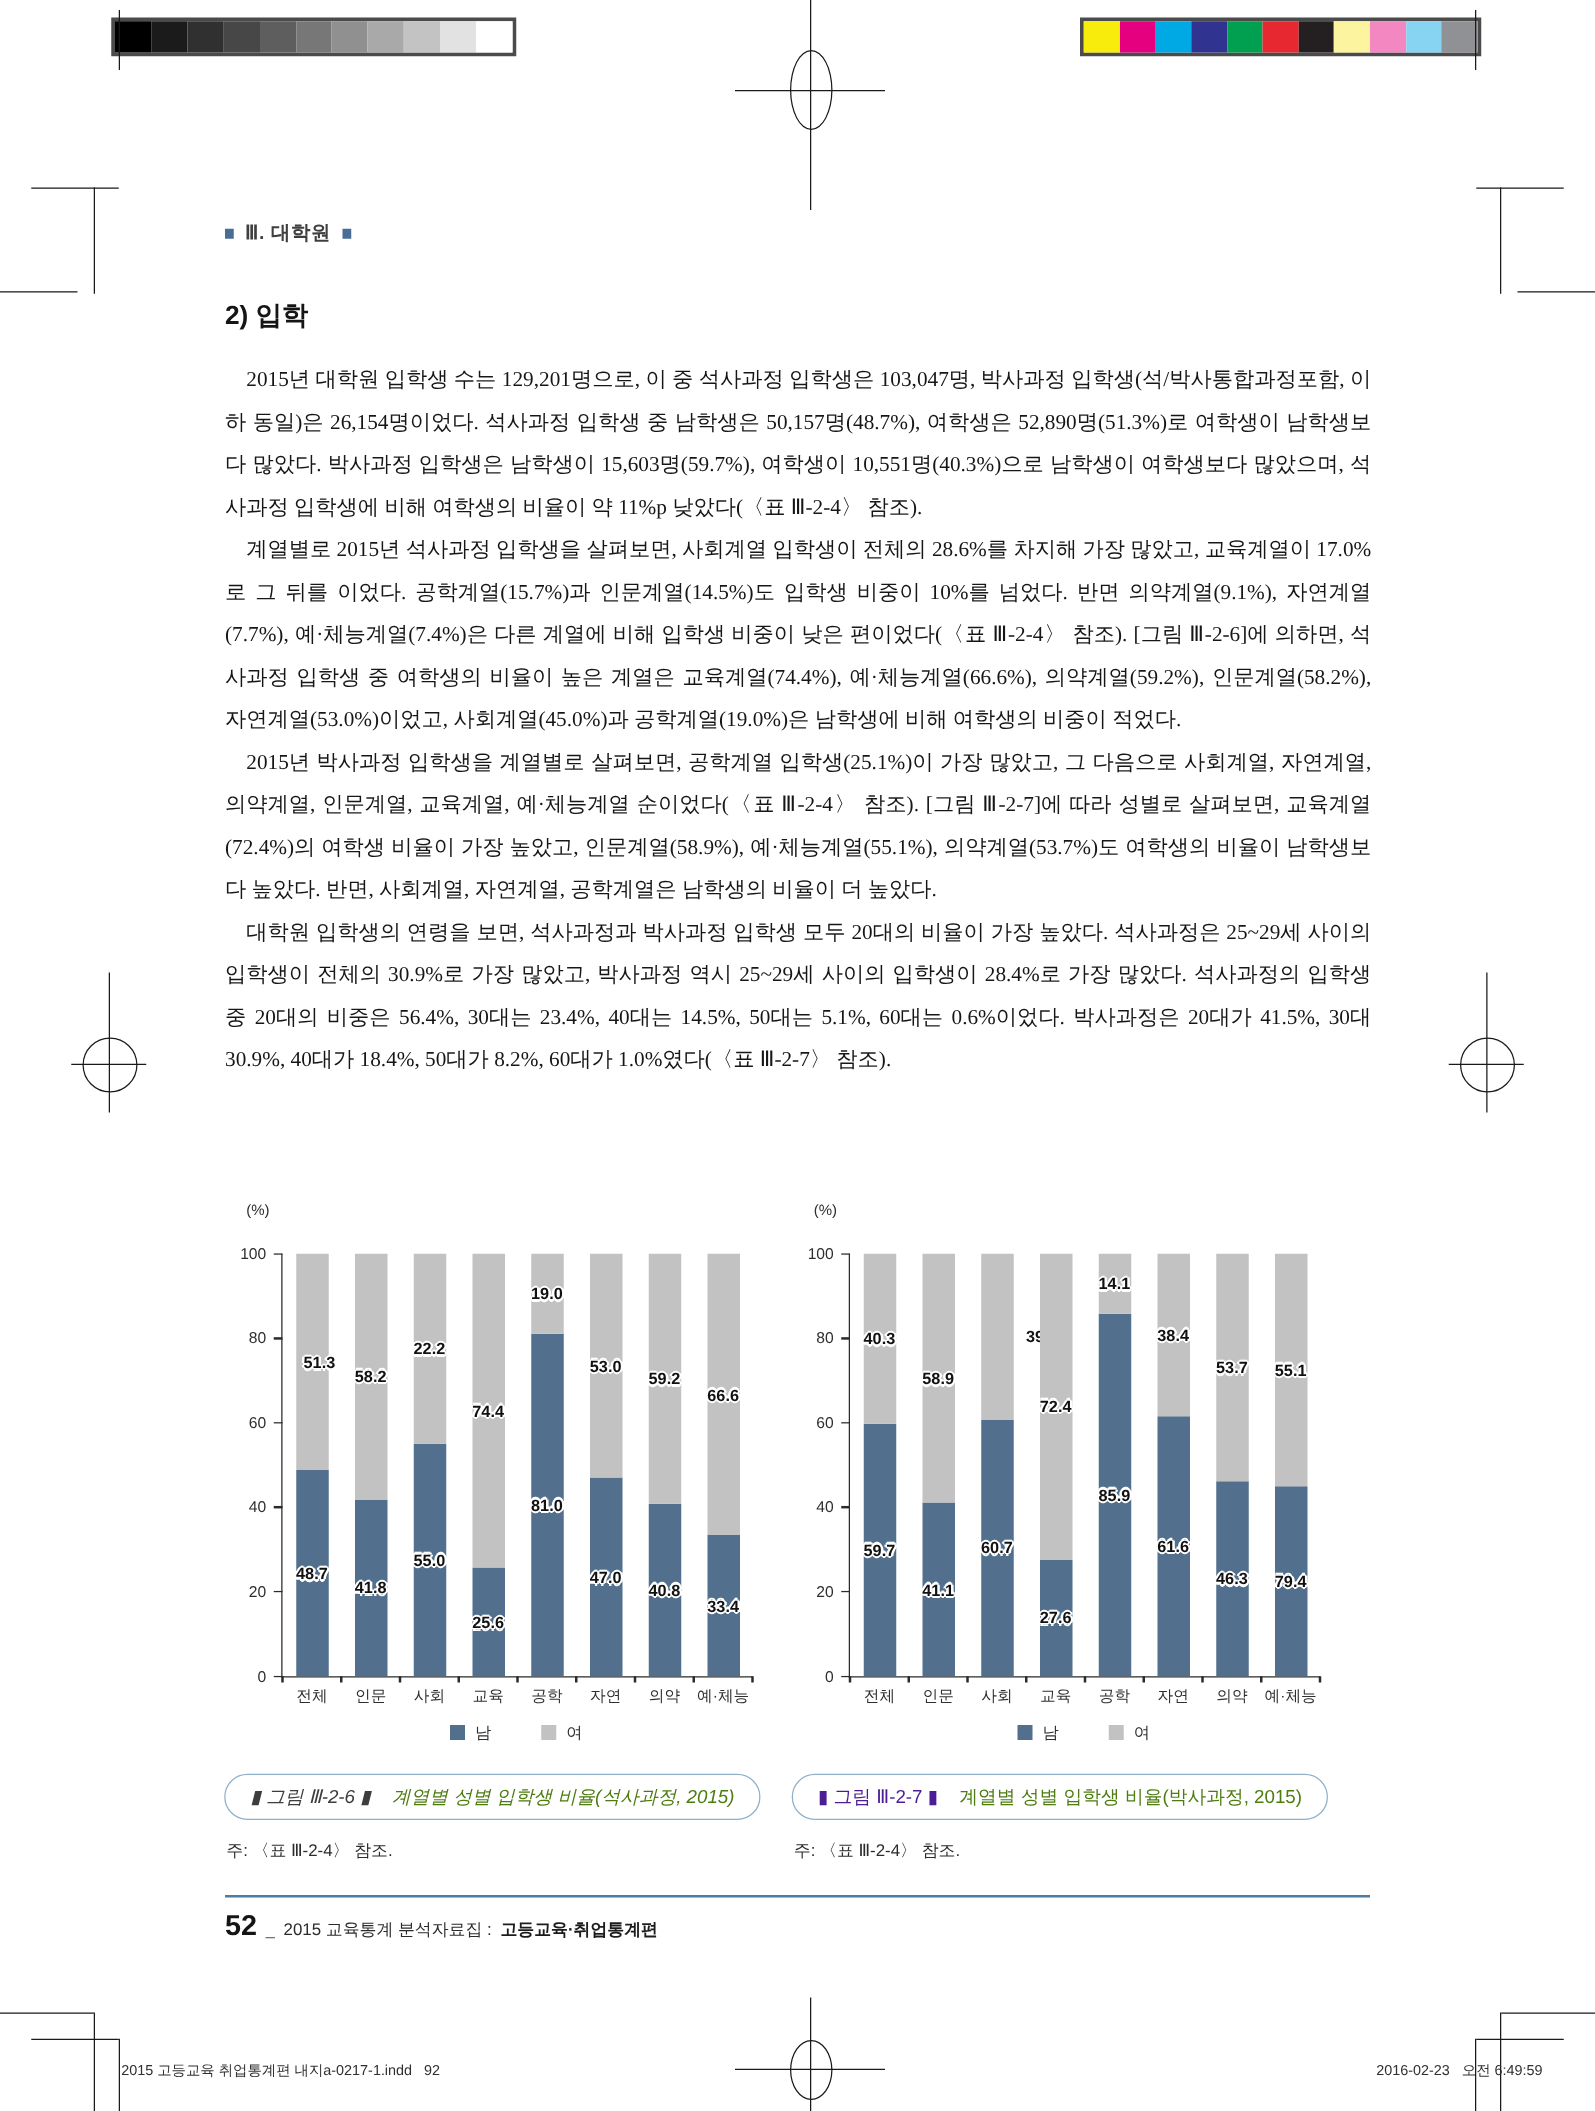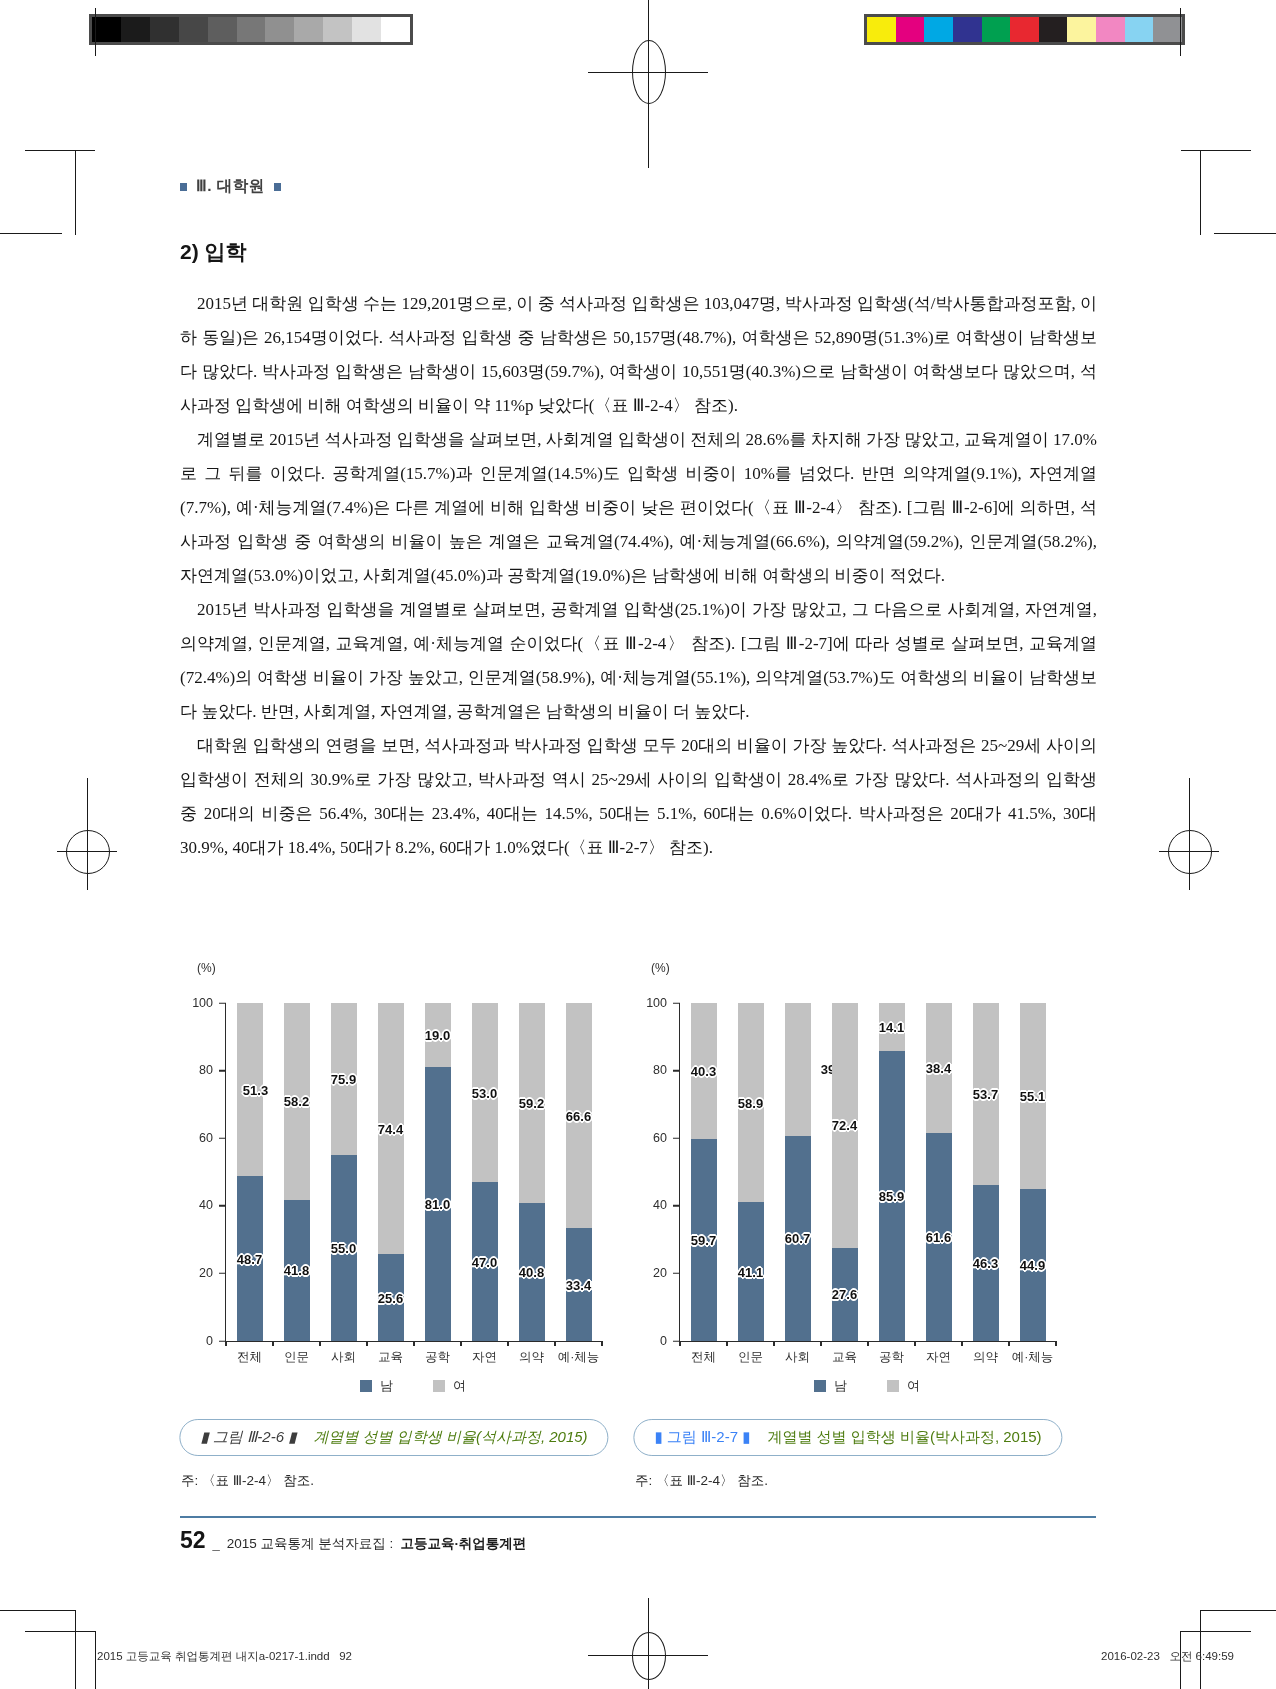--- a/index.html
+++ b/index.html
@@ -196,21 +196,21 @@
           <div class="dlabel" style="bottom: 20.9%;">41.8</div>
           <div class="dlabel" style="bottom: 70.9%;">58.2</div>
           <div class="cat-label">인문</div>
         </div>
         <div class="slot" style="left: 94px; width: 47px;">
           <div class="bar">
             <div class="seg" style="bottom: 0px; height: 55%; background: rgb(82, 112, 142);"></div>
             <div class="seg" style="bottom: 55%; height: 45%; background: rgb(194, 194, 194);"></div>
           </div>
           <div class="dlabel" style="bottom: 27.5%;">55.0</div>
-          <div class="dlabel" style="bottom: 77.5%;">75.9</div>
+          <div class="dlabel" style="bottom: 77.5%;">22.2</div>
           <div class="cat-label">사회</div>
         </div>
         <div class="slot" style="left: 141px; width: 47px;">
           <div class="bar">
             <div class="seg" style="bottom: 0px; height: 25.6%; background: rgb(82, 112, 142);"></div>
             <div class="seg" style="bottom: 25.6%; height: 74.4%; background: rgb(194, 194, 194);"></div>
           </div>
           <div class="dlabel" style="bottom: 12.8%;">25.6</div>
           <div class="dlabel" style="bottom: 62.8%;">74.4</div>
           <div class="cat-label">교육</div>
@@ -354,37 +354,37 @@
           </div>
           <div class="dlabel" style="bottom: 23.15%;">46.3</div>
           <div class="dlabel" style="bottom: 73.15%;">53.7</div>
           <div class="cat-label">의약</div>
         </div>
         <div class="slot" style="left: 329px; width: 47px;">
           <div class="bar">
             <div class="seg" style="bottom: 0px; height: 44.9%; background: rgb(82, 112, 142);"></div>
             <div class="seg" style="bottom: 44.9%; height: 55.1%; background: rgb(194, 194, 194);"></div>
           </div>
-          <div class="dlabel" style="bottom: 22.45%;">44.9</div>
+          <div class="dlabel" style="bottom: 22.45%;">79.4</div>
           <div class="dlabel" style="bottom: 72.45%;">55.1</div>
           <div class="cat-label">예·체능</div>
         </div>
       </div>
     <div class="legend">
         <div class="legend-item">
           <div class="legend-swatch" style="background: rgb(82, 112, 142);"></div>
           <div class="legend-label">남</div>
         </div>
         <div class="legend-item">
           <div class="legend-swatch" style="background: rgb(194, 194, 194);"></div>
           <div class="legend-label">여</div>
         </div>
       </div>
     <div class="caption" style="border-color: rgb(143, 176, 201);">
-      <span class="cap-label" style="color: #3b82f6;">▮ 그림 Ⅲ-2-7 ▮</span>
+      <span class="cap-label" style="color: #4c1d95;">▮ 그림 Ⅲ-2-7 ▮</span>
       <span class="cap-title">계열별 성별 입학생 비율(박사과정, 2015)</span>
     </div>
     <div class="note">주: 〈표 Ⅲ-2-4〉 참조.</div>
   </div>
 
   <div class="footer-line" style="background: rgb(77, 124, 163);"></div>
   <div class="footer">
     <span class="page-num">52</span>
     <span class="footer-sep">_</span>
     <span class="footer-text">2015 교육통계 분석자료집 : </span>

